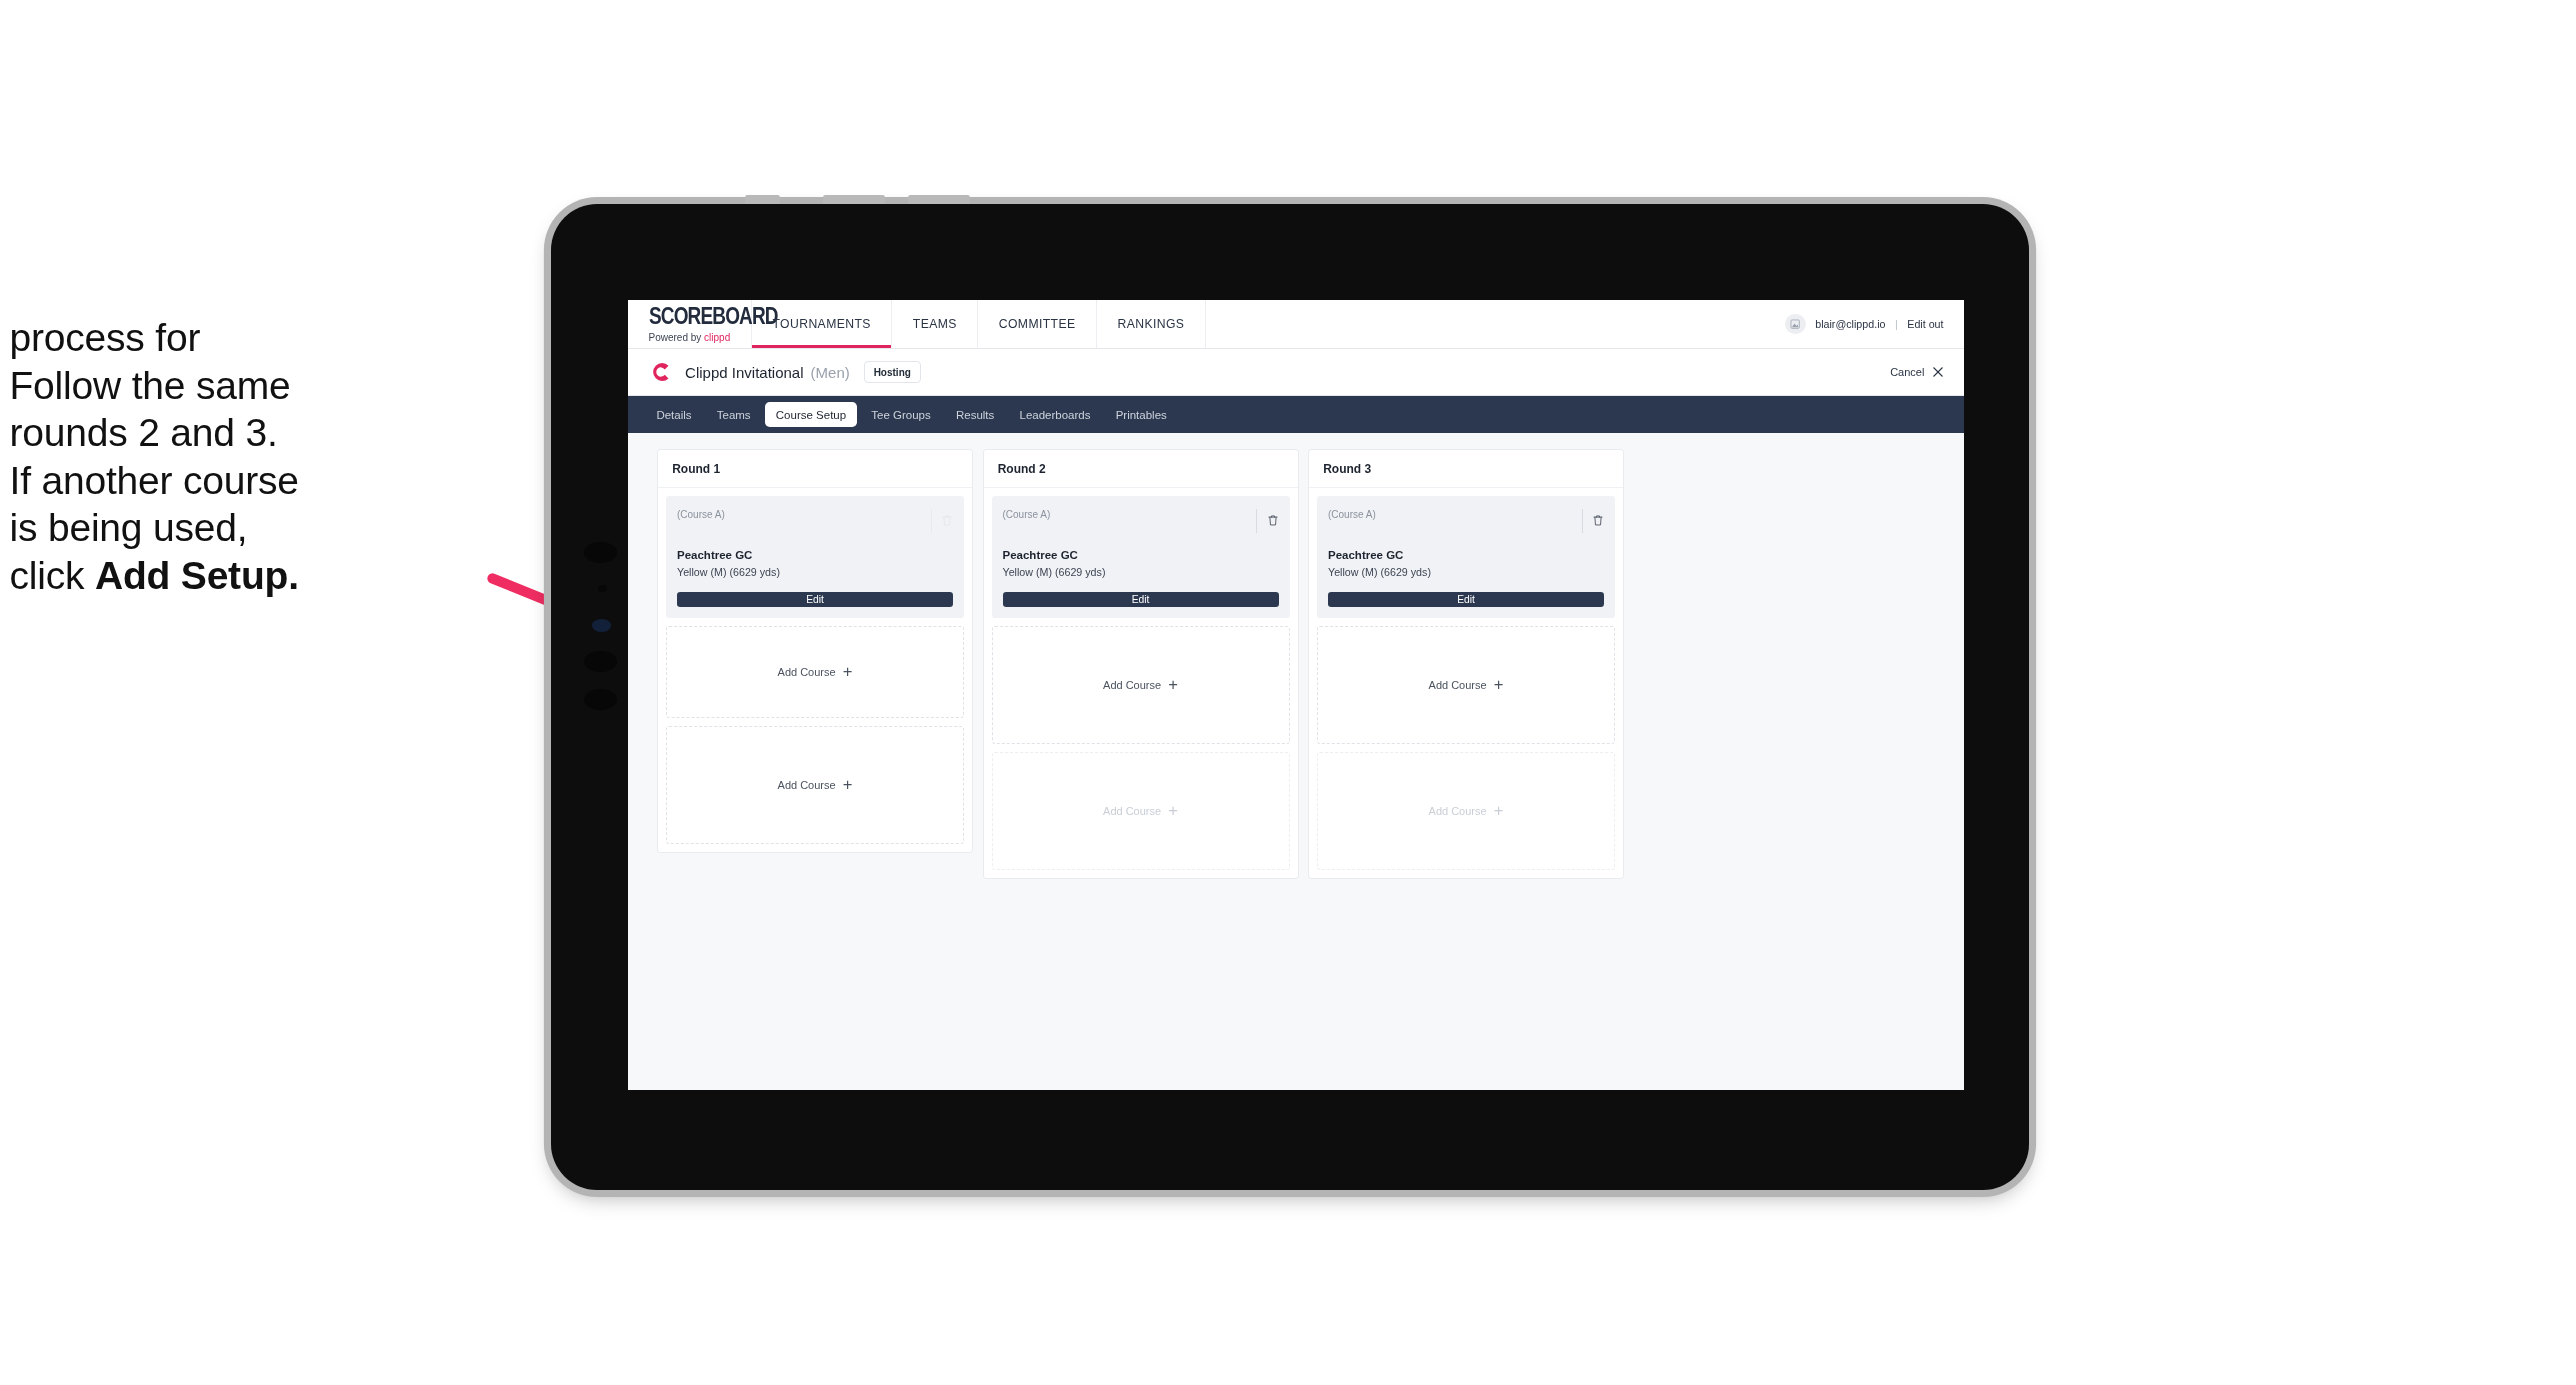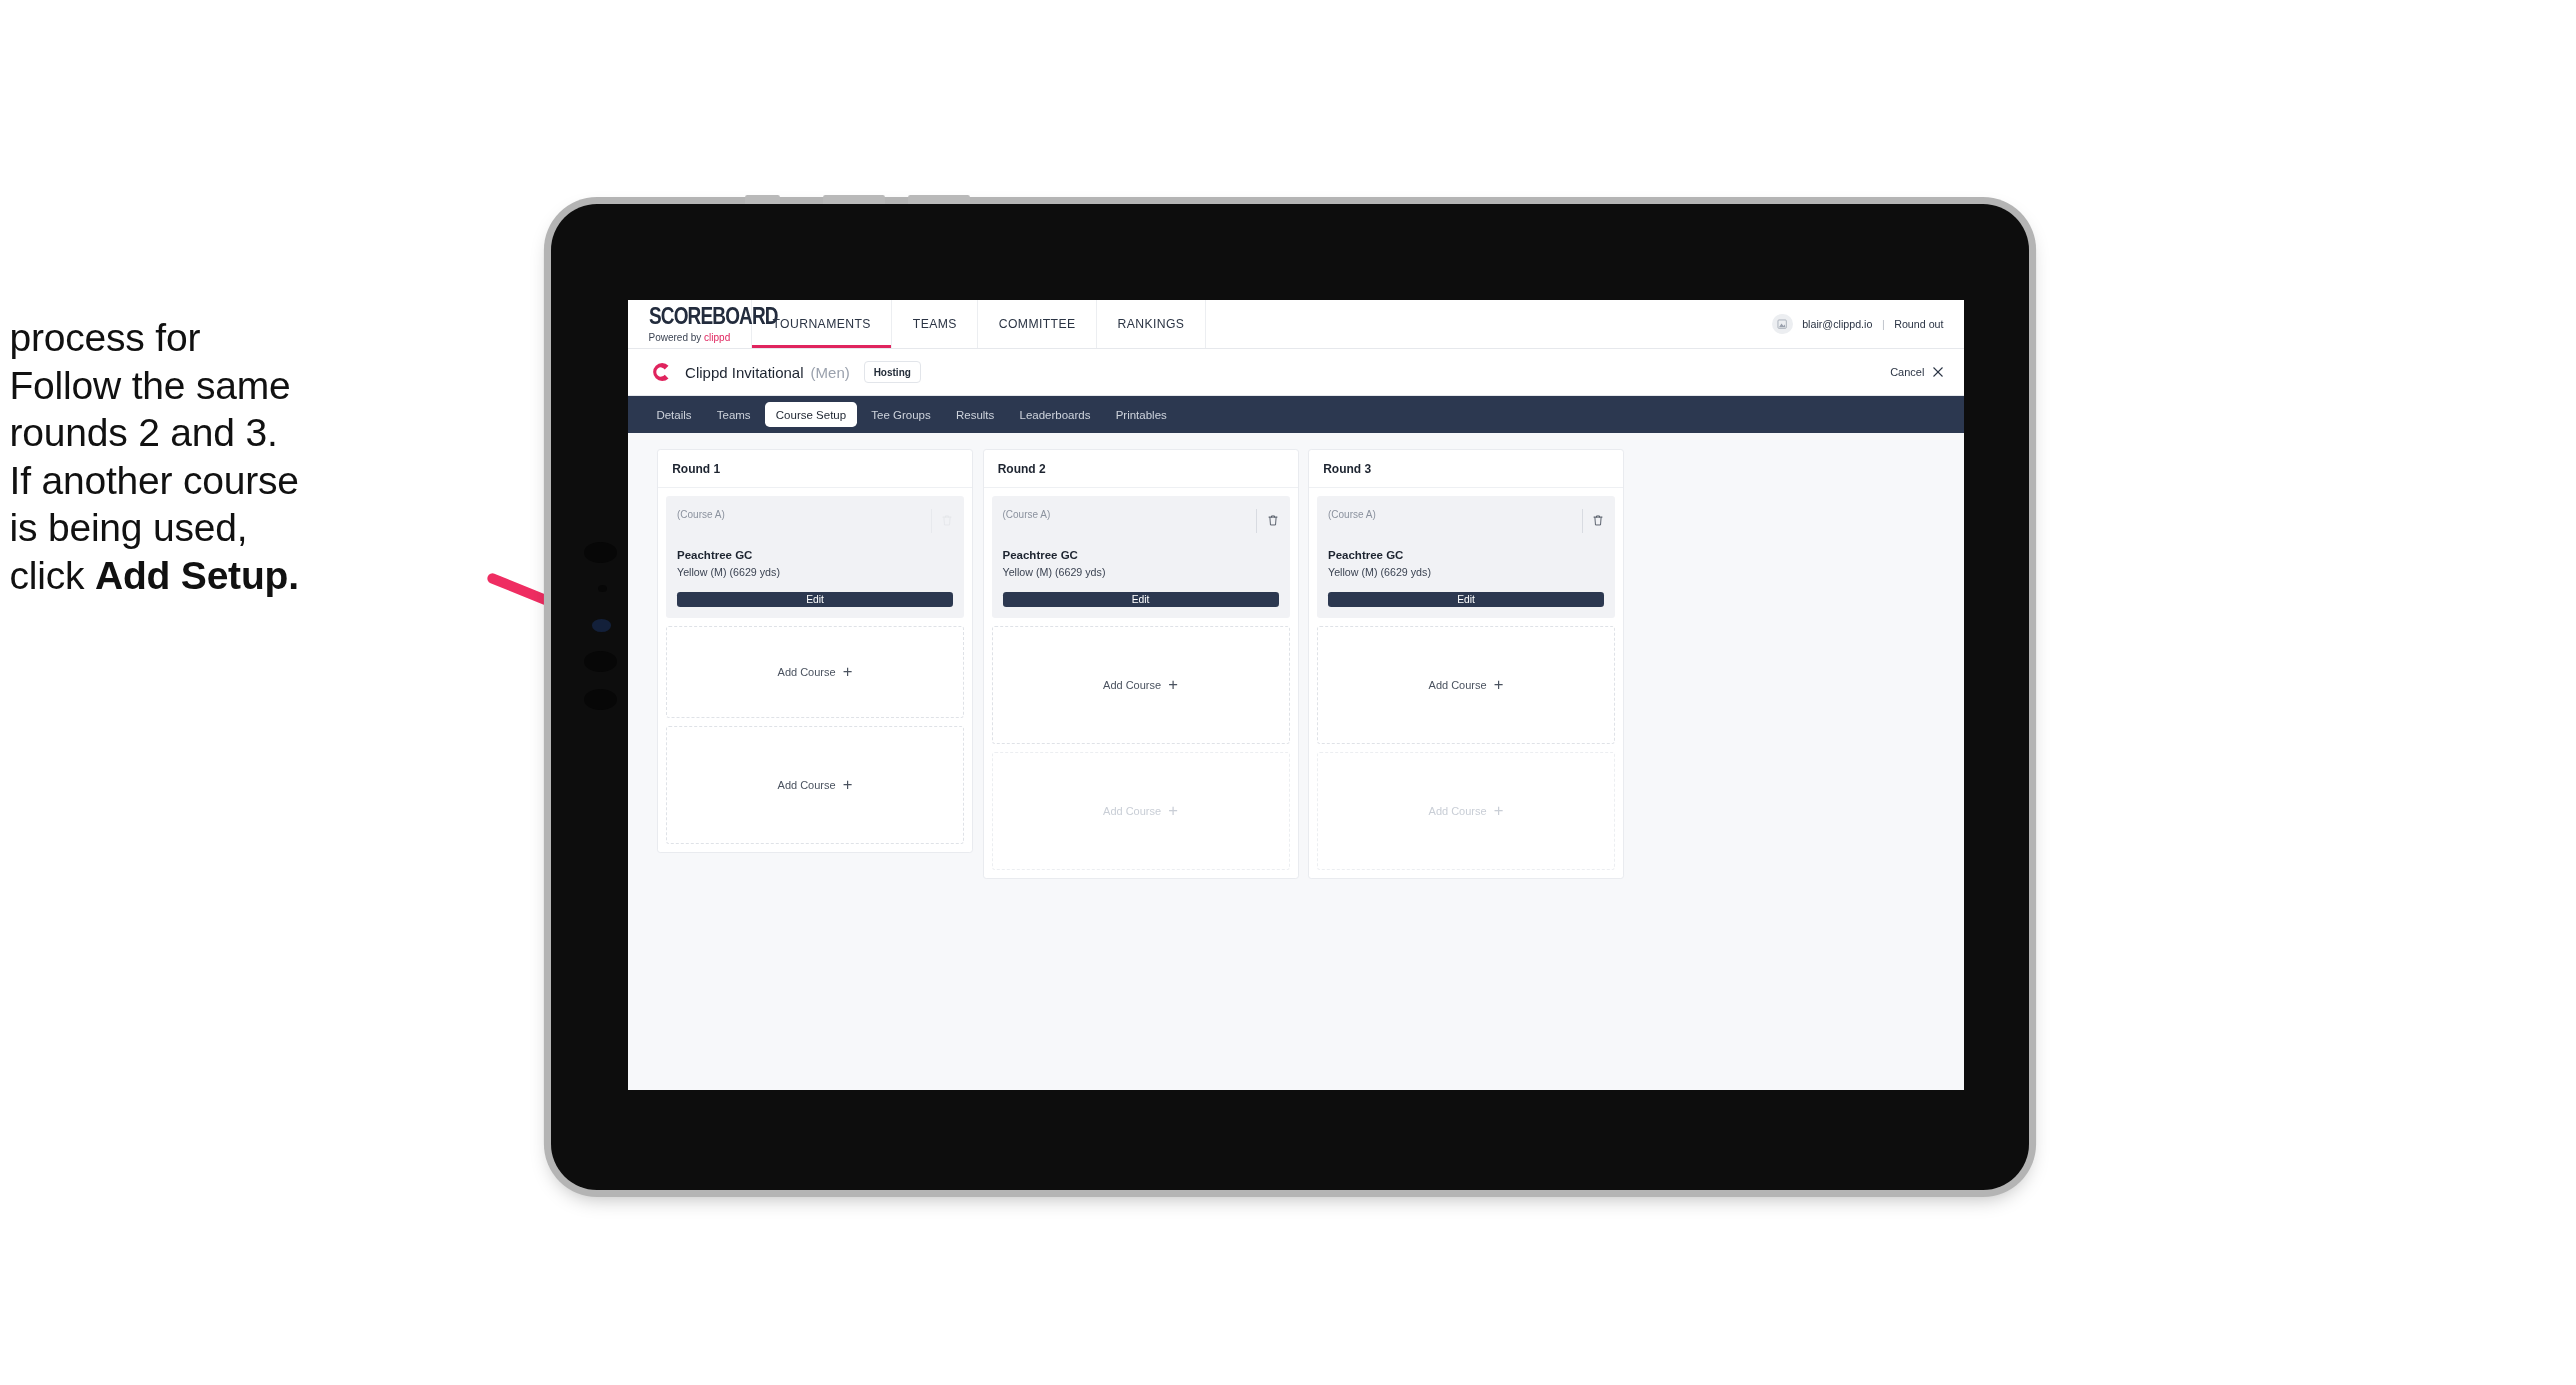--- a/index.html
+++ b/index.html
@@ -200,21 +200,21 @@
         <div class="navspacer"></div>
         <div class="account">
           <div class="avatar">
             <svg width="10.3" height="10.3" viewBox="0 0 16 16">
               <rect x="1.5" y="1.5" width="13" height="13" rx="1.5" fill="none" stroke="#9aa1ad" stroke-width="1.2"></rect>
               <path d="M3 13 L7 7 L10 11 L12 8.5 L13 13 Z" fill="#9aa1ad"></path>
             </svg>
           </div>
           <span>blair@clippd.io</span>
           <span class="sep">|</span>
-          <span class="signout">Round out</span>
+          <span class="signout">Edit out</span>
         </div>
       </div>
 
       <div class="titlebar">
         <svg class="clogo" viewBox="0 0 32 32">
           <path d="M26 7.5 A12 12 0 1 0 26 24.5 L21 19.5 A6.2 6.2 0 1 1 21 12.5 Z" fill="#e0245e"></path>
         </svg>
         <span class="ttl">Clippd Invitational</span>
         <span class="ttl-sub">(Men)</span>
         <span class="hosting">Hosting</span>

